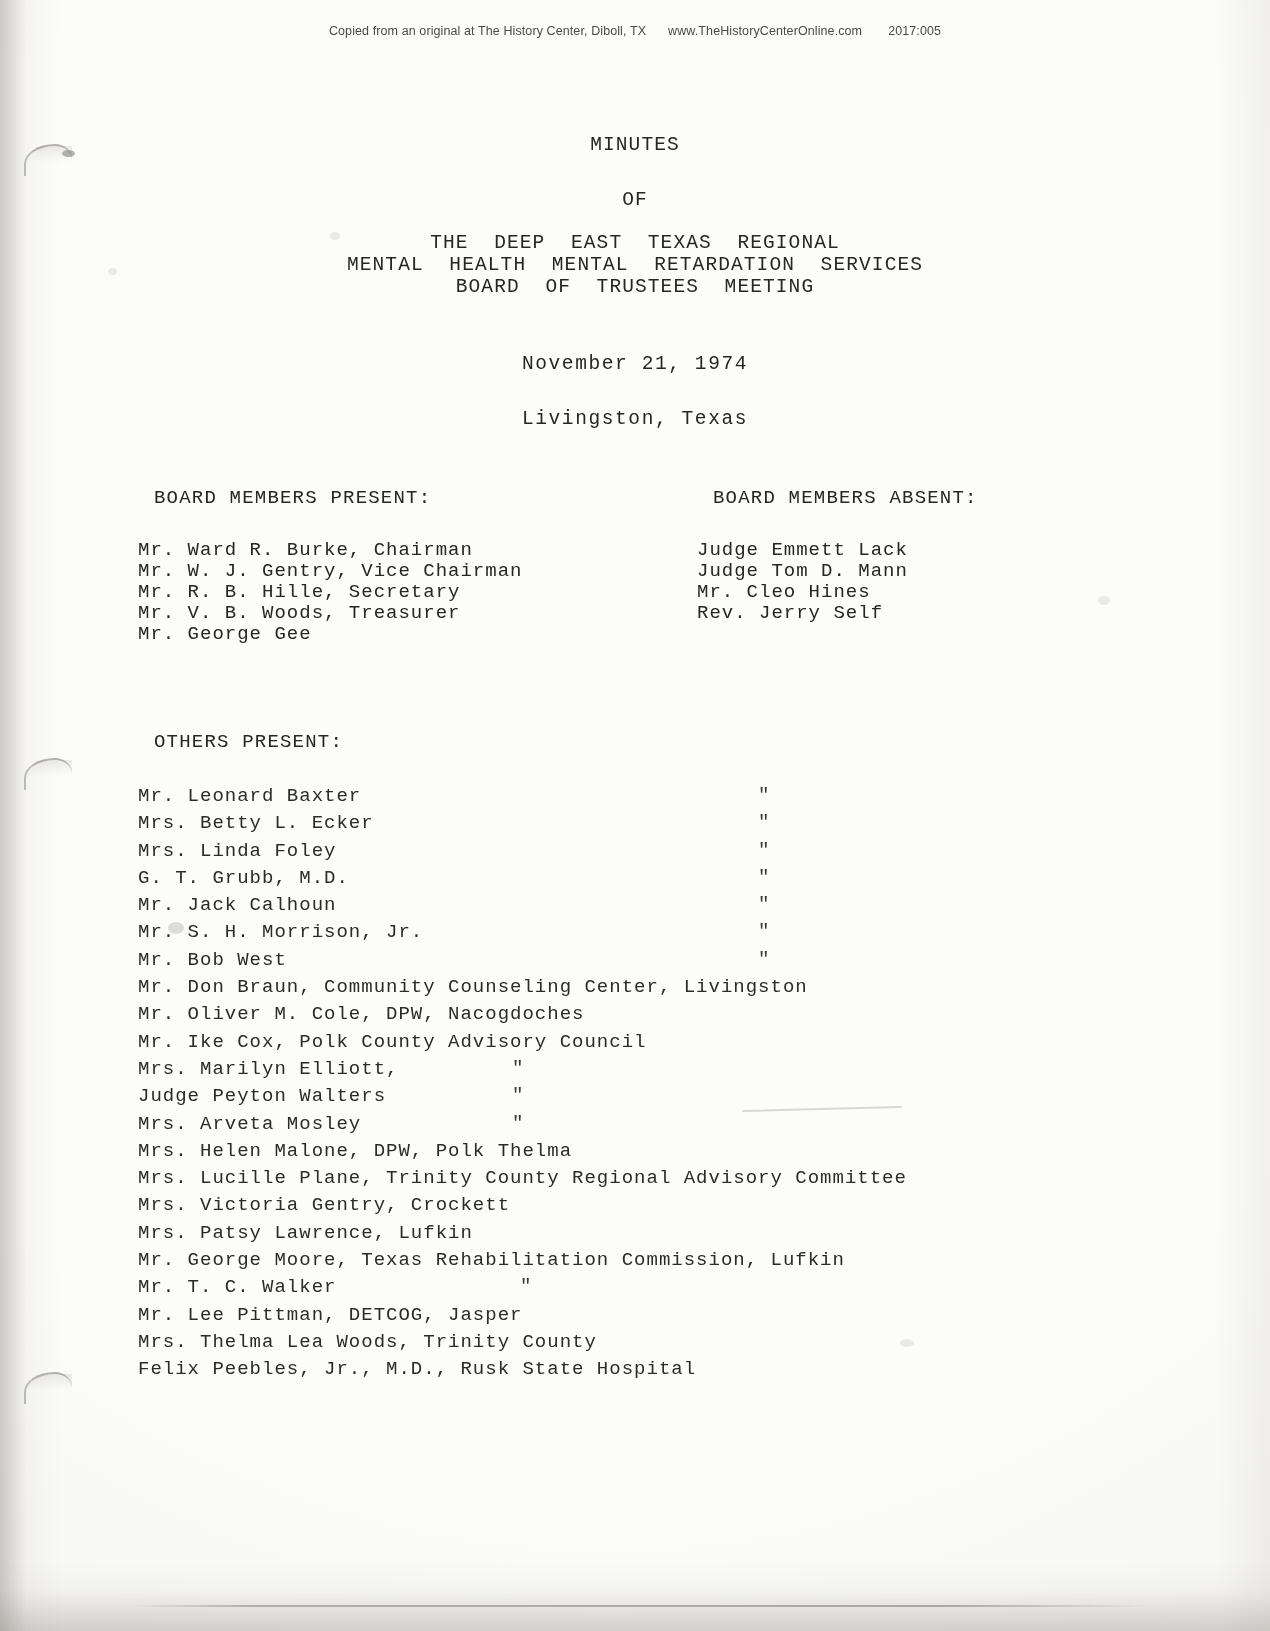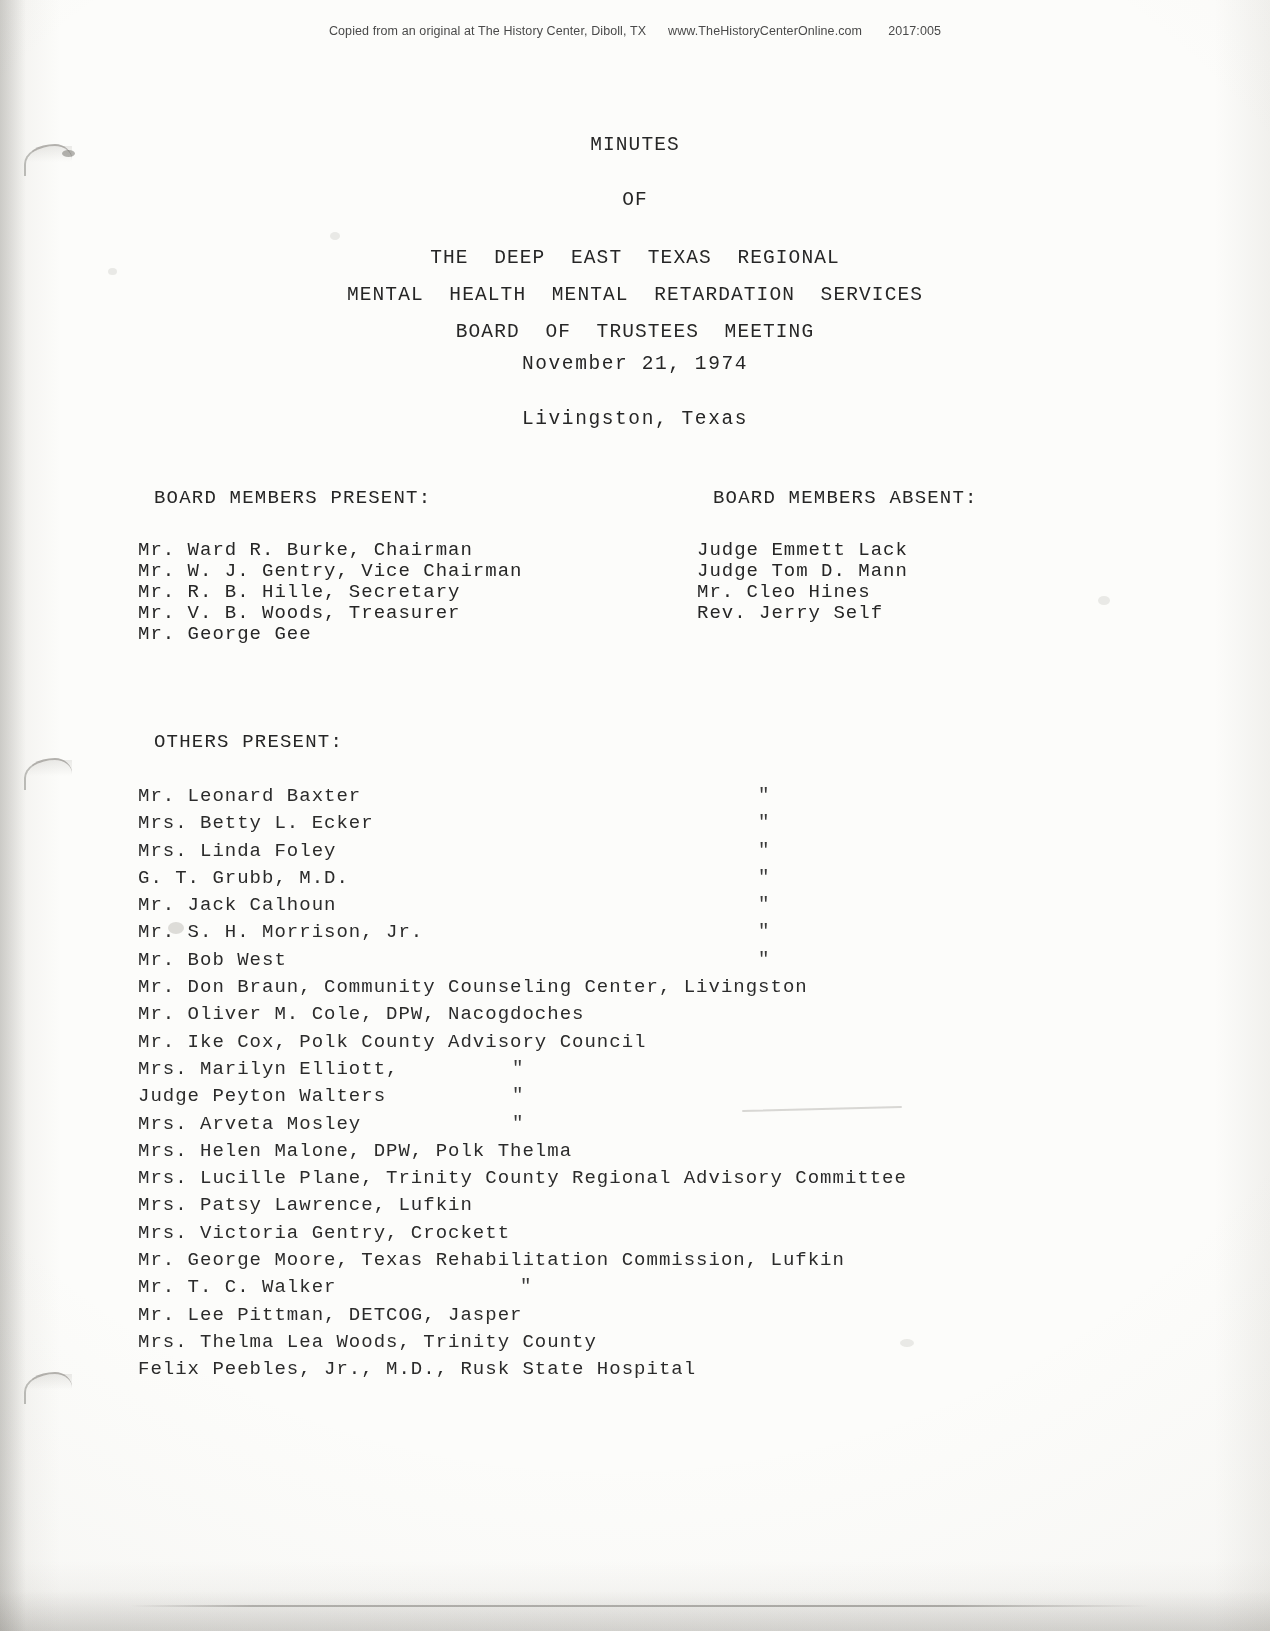--- a/index.html
+++ b/index.html
@@ -105,21 +105,21 @@
   }
   .title-block {
     left: 0; right: 0;
     text-align: center;
     font-size: 19.5px;
     letter-spacing: 1.1px;
     line-height: 28px;
   }
   #heading-minutes { top: 131px; }
   #heading-of      { top: 186px; }
-  #heading-org     { top: 240px; line-height: 37px; font-family: Liberation Mono, monospace; }
+  #heading-org     { top: 232px; line-height: 22px; font-family: Liberation Mono, monospace; }
   #heading-date    { top: 350px; letter-spacing: 1.6px; }
   #heading-place   { top: 405px; letter-spacing: 1.6px; }
 
   .col-head {
     font-size: 19px;
     letter-spacing: 1.2px;
     margin-left: 16px;
   }
   #present-heading { left: 138px; top: 487px; }
   #absent-heading  { left: 697px; top: 487px; }
@@ -211,22 +211,22 @@
       <div class="row"><span class="who">Mr. S. H. Morrison, Jr.</span><span class="ditto ditto-far">"</span></div>
       <div class="row"><span class="who">Mr. Bob West</span><span class="ditto ditto-far">"</span></div>
       <div class="row"><span class="who">Mr. Don Braun, Community Counseling Center, Livingston</span></div>
       <div class="row"><span class="who">Mr. Oliver M. Cole, DPW, Nacogdoches</span></div>
       <div class="row"><span class="who">Mr. Ike Cox, Polk County Advisory Council</span></div>
       <div class="row"><span class="who">Mrs. Marilyn Elliott,</span><span class="ditto ditto-near">"</span></div>
       <div class="row"><span class="who">Judge Peyton Walters</span><span class="ditto ditto-near">"</span></div>
       <div class="row"><span class="who">Mrs. Arveta Mosley</span><span class="ditto ditto-near">"</span></div>
       <div class="row"><span class="who">Mrs. Helen Malone, DPW, Polk Thelma</span></div>
       <div class="row"><span class="who">Mrs. Lucille Plane, Trinity County Regional Advisory Committee</span></div>
+      <div class="row"><span class="who">Mrs. Victoria Gentry, Crockett</span></div>
       <div class="row"><span class="who">Mrs. Patsy Lawrence, Lufkin</span></div>
-      <div class="row"><span class="who">Mrs. Victoria Gentry, Crockett</span></div>
       <div class="row"><span class="who">Mr. George Moore, Texas Rehabilitation Commission, Lufkin</span></div>
       <div class="row"><span class="who">Mr. T. C. Walker</span><span class="ditto ditto-mid">"</span></div>
       <div class="row"><span class="who">Mr. Lee Pittman, DETCOG, Jasper</span></div>
       <div class="row"><span class="who">Mrs. Thelma Lea Woods, Trinity County</span></div>
       <div class="row"><span class="who">Felix Peebles, Jr., M.D., Rusk State Hospital</span></div>
     </div>
 
   <div class="punch" id="punch-1"></div>
   <div class="punch" id="punch-2"></div>
   <div class="punch" id="punch-3"></div>

